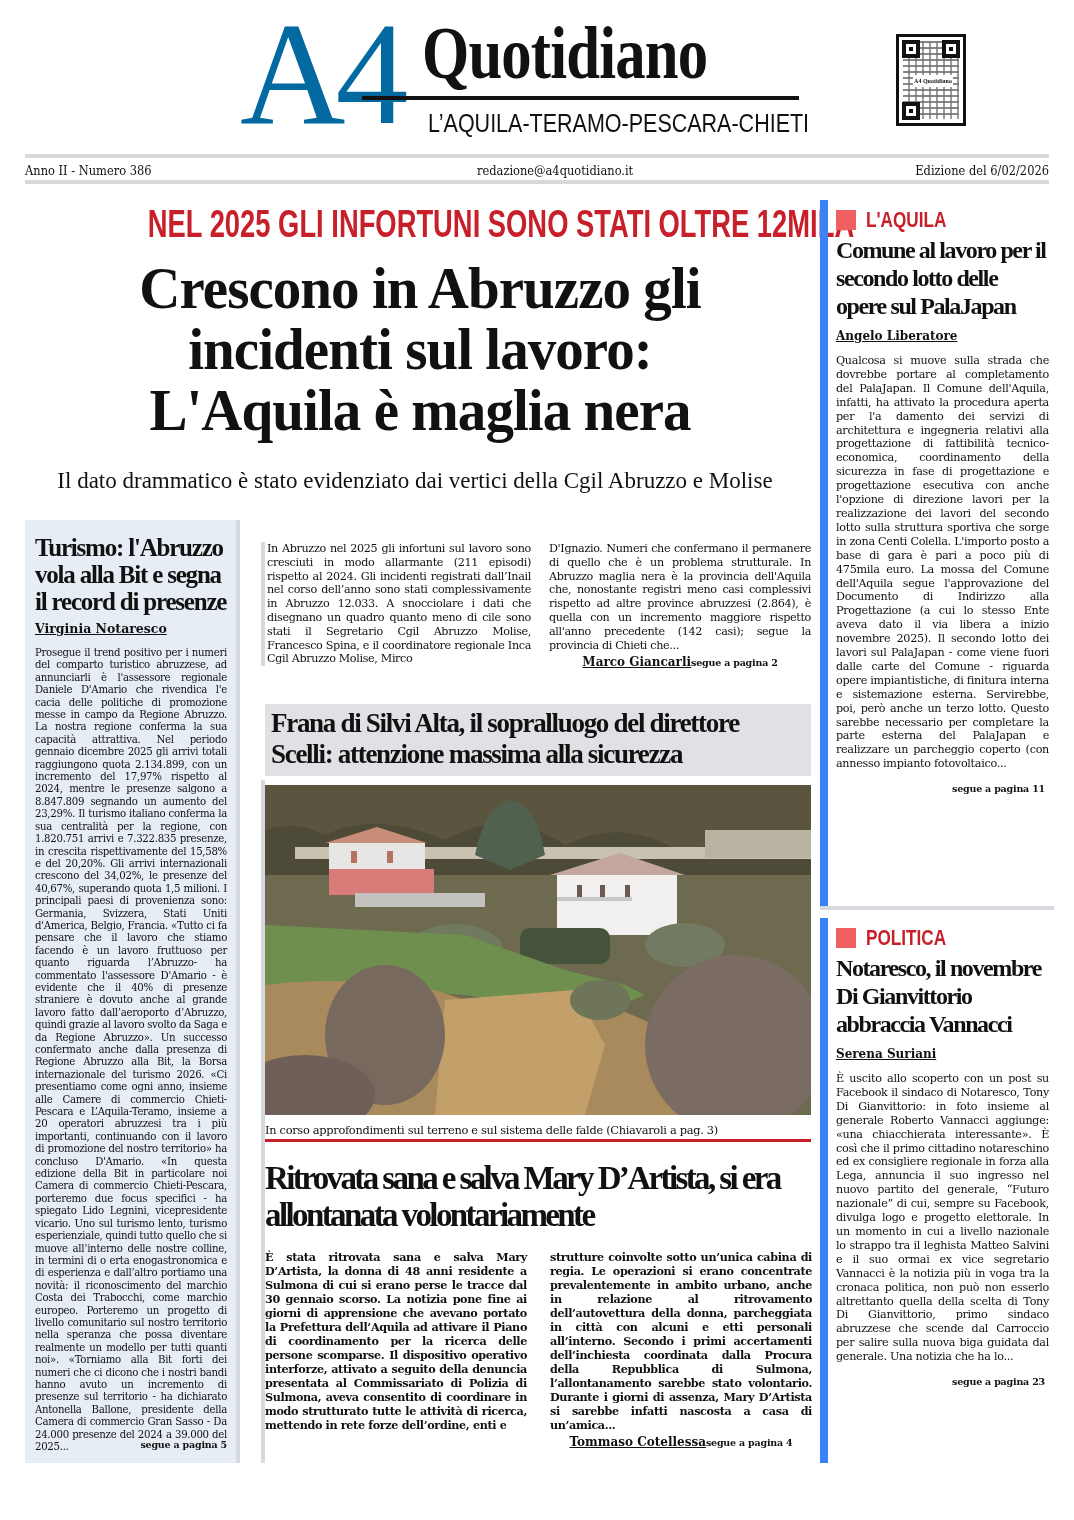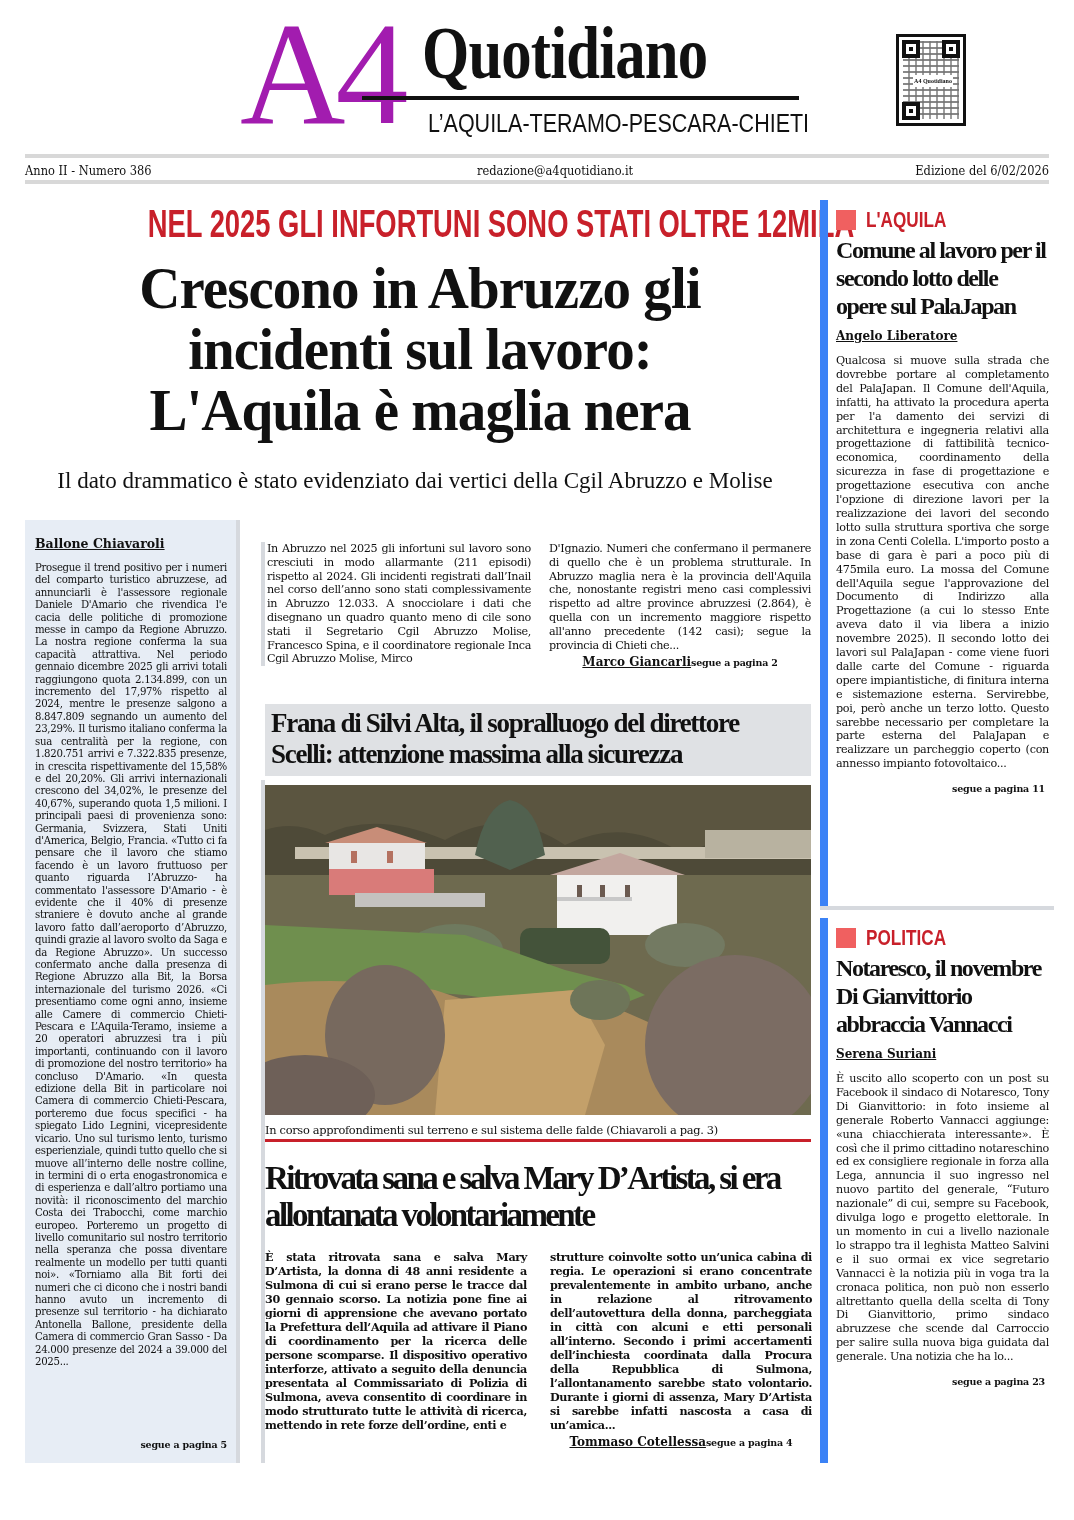--- a/index.html
+++ b/index.html
@@ -1,21 +1,21 @@
 <!DOCTYPE html>
 <html><head>
 <meta charset="utf-8">
 <style>
   * { box-sizing: border-box; margin: 0; padding: 0; }
   html, body { width: 1074px; height: 1520px; background: #ffffff; overflow: hidden; }
   body { position: relative; font-family: "DejaVu Serif", serif; color: #111; }
 
   
   .masthead { position: absolute; left: 0; top: 0; width: 1074px; height: 150px; }
-  .logo-a4 { position: absolute; left: 240px; top: 14px; font-family: "Liberation Serif", serif; font-size: 146px; line-height: 120px; letter-spacing: -10px; color: #a21caf; font-weight: normal; }
+  .logo-a4 { position: absolute; left: 240px; top: 14px; font-family: "Liberation Serif", serif; font-size: 146px; line-height: 120px; letter-spacing: -10px; color: #0369a1; font-weight: normal; }
   .logo-name { position: absolute; left: 422px; top: 16px; font-family: "Liberation Serif", serif; font-weight: bold; font-size: 74px; line-height: 74px; transform: scaleX(0.82); transform-origin: left top; letter-spacing: -1px; }
   .logo-rule { position: absolute; left: 362px; top: 96px; width: 437px; height: 4px; background: #111; }
   .logo-cities { position: absolute; left: 428px; top: 108px; font-family: "Liberation Sans", sans-serif; font-size: 25px; line-height: 30px; transform: scaleX(0.86); transform-origin: left top; letter-spacing: 0; }
   .qr-wrap { position: absolute; left: 896px; top: 34px; width: 70px; height: 92px; }
   .qr-box { position: absolute; left: 0; top: 0; width: 70px; height: 92px; border: 3px solid #111; background: #fff; overflow: hidden; }
   .qr-corner { position: absolute; width: 18px; height: 18px; border: 4px solid #111; background: #fff; }
   .qr-corner::after { content: ""; position: absolute; left: 3px; top: 3px; width: 4px; height: 4px; background: #111; }
   .qr-noise { position: absolute; left: 4px; top: 4px; right: 4px; bottom: 4px;
      background:
        repeating-linear-gradient(0deg, transparent 0 4px, rgba(0,0,0,0.85) 4px 6px),
@@ -105,21 +105,22 @@
 
 <div class="kicker">NEL 2025 GLI INFORTUNI SONO STATI OLTRE 12MILA</div>
 <h1 class="headline">
   <div>Crescono in Abruzzo gli</div>
   <div>incidenti sul lavoro:</div>
   <div>L'Aquila è maglia nera</div>
 </h1>
 <div class="subhead">Il dato drammatico è stato evidenziato dai vertici della Cgil Abruzzo e Molise</div>
 
 <article class="left-col">
-  <div class="byline">Ballone Chiavaroli</div>
+  <h2>Turismo: l'Abruzzo vola alla Bit e segna il record di presenze</h2>
+  <div class="byline">Virginia Notaresco</div>
   <p class="body-text">Prosegue il trend positivo per i numeri del comparto turistico abruzzese, ad annunciarli è l'assessore regionale Daniele D'Amario che rivendica l'e cacia delle politiche di promozione messe in campo da Regione Abruzzo. La nostra regione conferma la sua capacità attrattiva. Nel periodo gennaio dicembre 2025 gli arrivi totali raggiungono quota 2.134.899, con un incremento del 17,97% rispetto al 2024, mentre le presenze salgono a 8.847.809 segnando un aumento del 23,29%. Il turismo italiano conferma la sua centralità per la regione, con 1.820.751 arrivi e 7.322.835 presenze, in crescita rispettivamente del 15,58% e del 20,20%. Gli arrivi internazionali crescono del 34,02%, le presenze del 40,67%, superando quota 1,5 milioni. I principali paesi di provenienza sono: Germania, Svizzera, Stati Uniti d'America, Belgio, Francia. «Tutto ci fa pensare che il lavoro che stiamo facendo è un lavoro fruttuoso per quanto riguarda l’Abruzzo- ha commentato l'assessore D'Amario - è evidente che il 40% di presenze straniere è dovuto anche al grande lavoro fatto dall’aeroporto d’Abruzzo, quindi grazie al lavoro svolto da Saga e da Regione Abruzzo». Un successo confermato anche dalla presenza di Regione Abruzzo alla Bit, la Borsa internazionale del turismo 2026. «Ci presentiamo come ogni anno, insieme alle Camere di commercio Chieti-Pescara e L’Aquila-Teramo, insieme a 20 operatori abruzzesi tra i più importanti, continuando con il lavoro di promozione del nostro territorio» ha concluso D'Amario. «In questa edizione della Bit in particolare noi Camera di commercio Chieti-Pescara, porteremo due focus specifici - ha spiegato Lido Legnini, vicepresidente vicario. Uno sul turismo lento, turismo esperienziale, quindi tutto quello che si muove all’interno delle nostre colline, in termini di o erta enogastronomica e di esperienza e dall’altro portiamo una novità: il riconoscimento del marchio Costa dei Trabocchi, come marchio europeo. Porteremo un progetto di livello comunitario sul nostro territorio nella speranza che possa diventare realmente un modello per tutti quanti noi». «Torniamo alla Bit forti dei numeri che ci dicono che i nostri bandi hanno avuto un incremento di presenze sul territorio - ha dichiarato Antonella Ballone, presidente della Camera di commercio Gran Sasso - Da 24.000 presenze del 2024 a 39.000 del 2025...</p>
   <div class="seg">segue a pagina 5</div>
 </article>
 
 <div class="center-body cb-left">
   <p class="body-text">In Abruzzo nel 2025 gli infortuni sul lavoro sono cresciuti in modo allarmante (211 episodi) rispetto al 2024. Gli incidenti registrati dall’Inail nel corso dell’anno sono stati complessivamente in Abruzzo 12.033. A snocciolare i dati che disegnano un quadro quanto meno di cile sono stati il Segretario Cgil Abruzzo Molise, Francesco Spina, e il coordinatore regionale Inca Cgil Abruzzo Molise, Mirco</p>
 </div>
 <div class="center-body cb-right">
   <p class="body-text">D'Ignazio. Numeri che confermano il permanere di quello che è un problema strutturale. In Abruzzo maglia nera è la provincia dell'Aquila che, nonostante registri meno casi complessivi rispetto ad altre province abruzzesi (2.864), è quella con un incremento maggiore rispetto all'anno precedente (142 casi); segue la provincia di Chieti che...</p>
   <div class="author-row">

